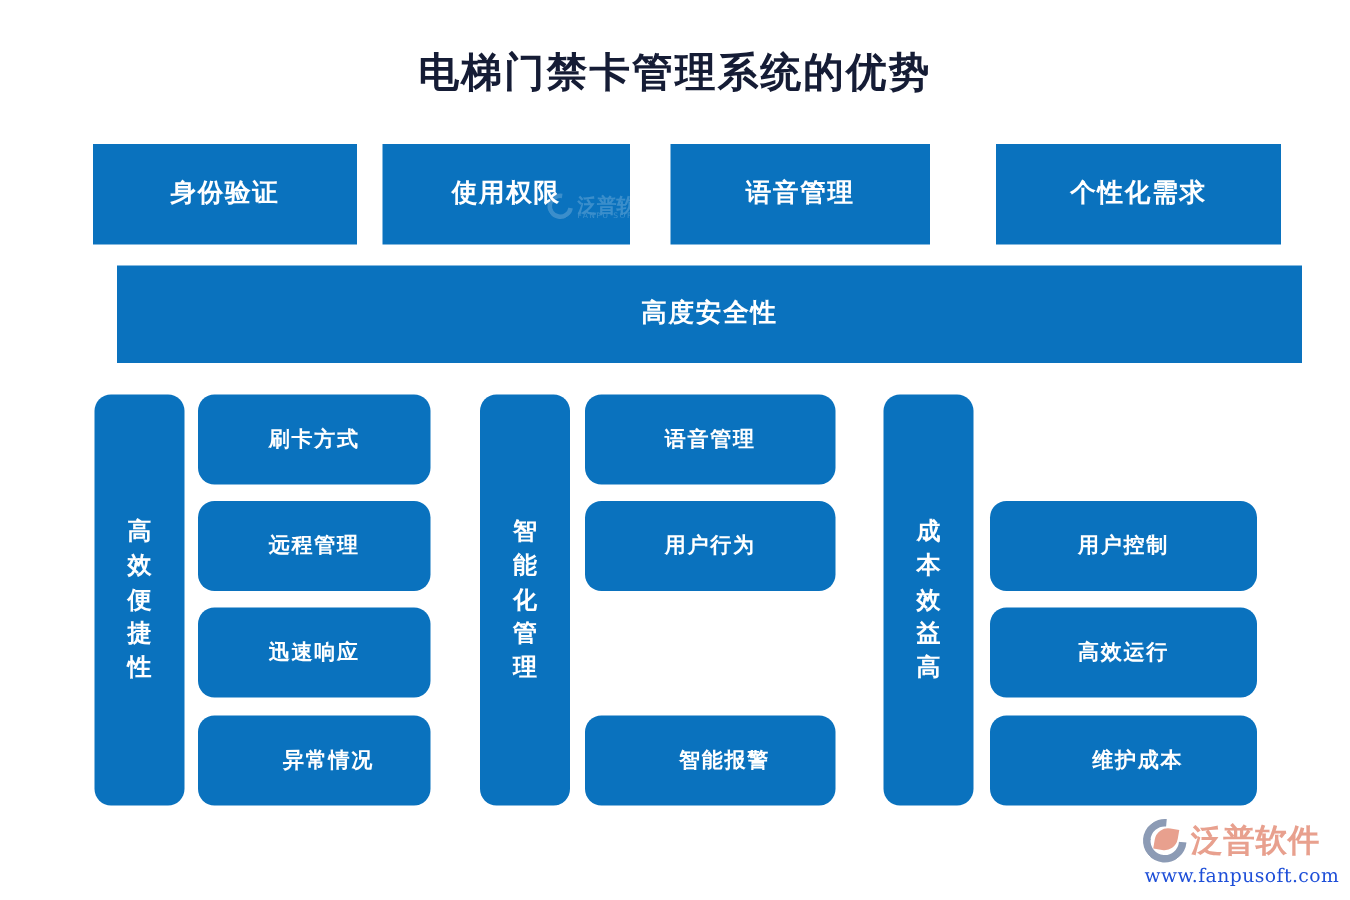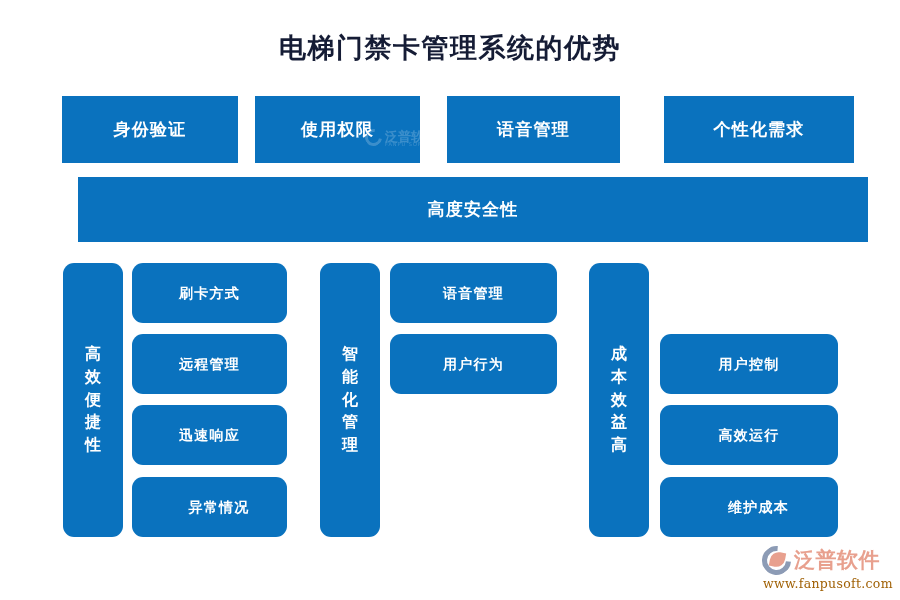--- a/index.html
+++ b/index.html
@@ -161,21 +161,21 @@
     font-family: "DejaVu Serif", "Liberation Serif", serif;
     font-size: 21px;
     font-weight: 700;
     color: #e8a08e;
     letter-spacing: 0.5px;
     white-space: nowrap;
   }
   .brand-url {
     font-family: "DejaVu Serif", "Liberation Serif", serif;
     font-size: 12.5px;
-    color: #a16207;
+    color: #1d4ed8;
     letter-spacing: 0.3px;
     margin-top: 1px;
     margin-left: 1px;
     white-space: nowrap;
   }
 </style>
 </head>
 <body>
 
 <div id="canvas">
@@ -230,20 +230,23 @@
     <span>能</span>
     <span>化</span>
     <span>管</span>
     <span>理</span>
   </div>
   <div class="blk item-box c1 r0">
     <span>语音管理</span>
   </div>
   <div class="blk item-box c1 r1">
     <span>用户行为</span>
+  </div>
+  <div class="blk item-box c1 r3">
+    <span>智能报警</span>
   </div>
 
   <div class="blk grp-label g2">
     <span>成</span>
     <span>本</span>
     <span>效</span>
     <span>益</span>
     <span>高</span>
   </div>
   <div class="blk item-box c2 r1">

